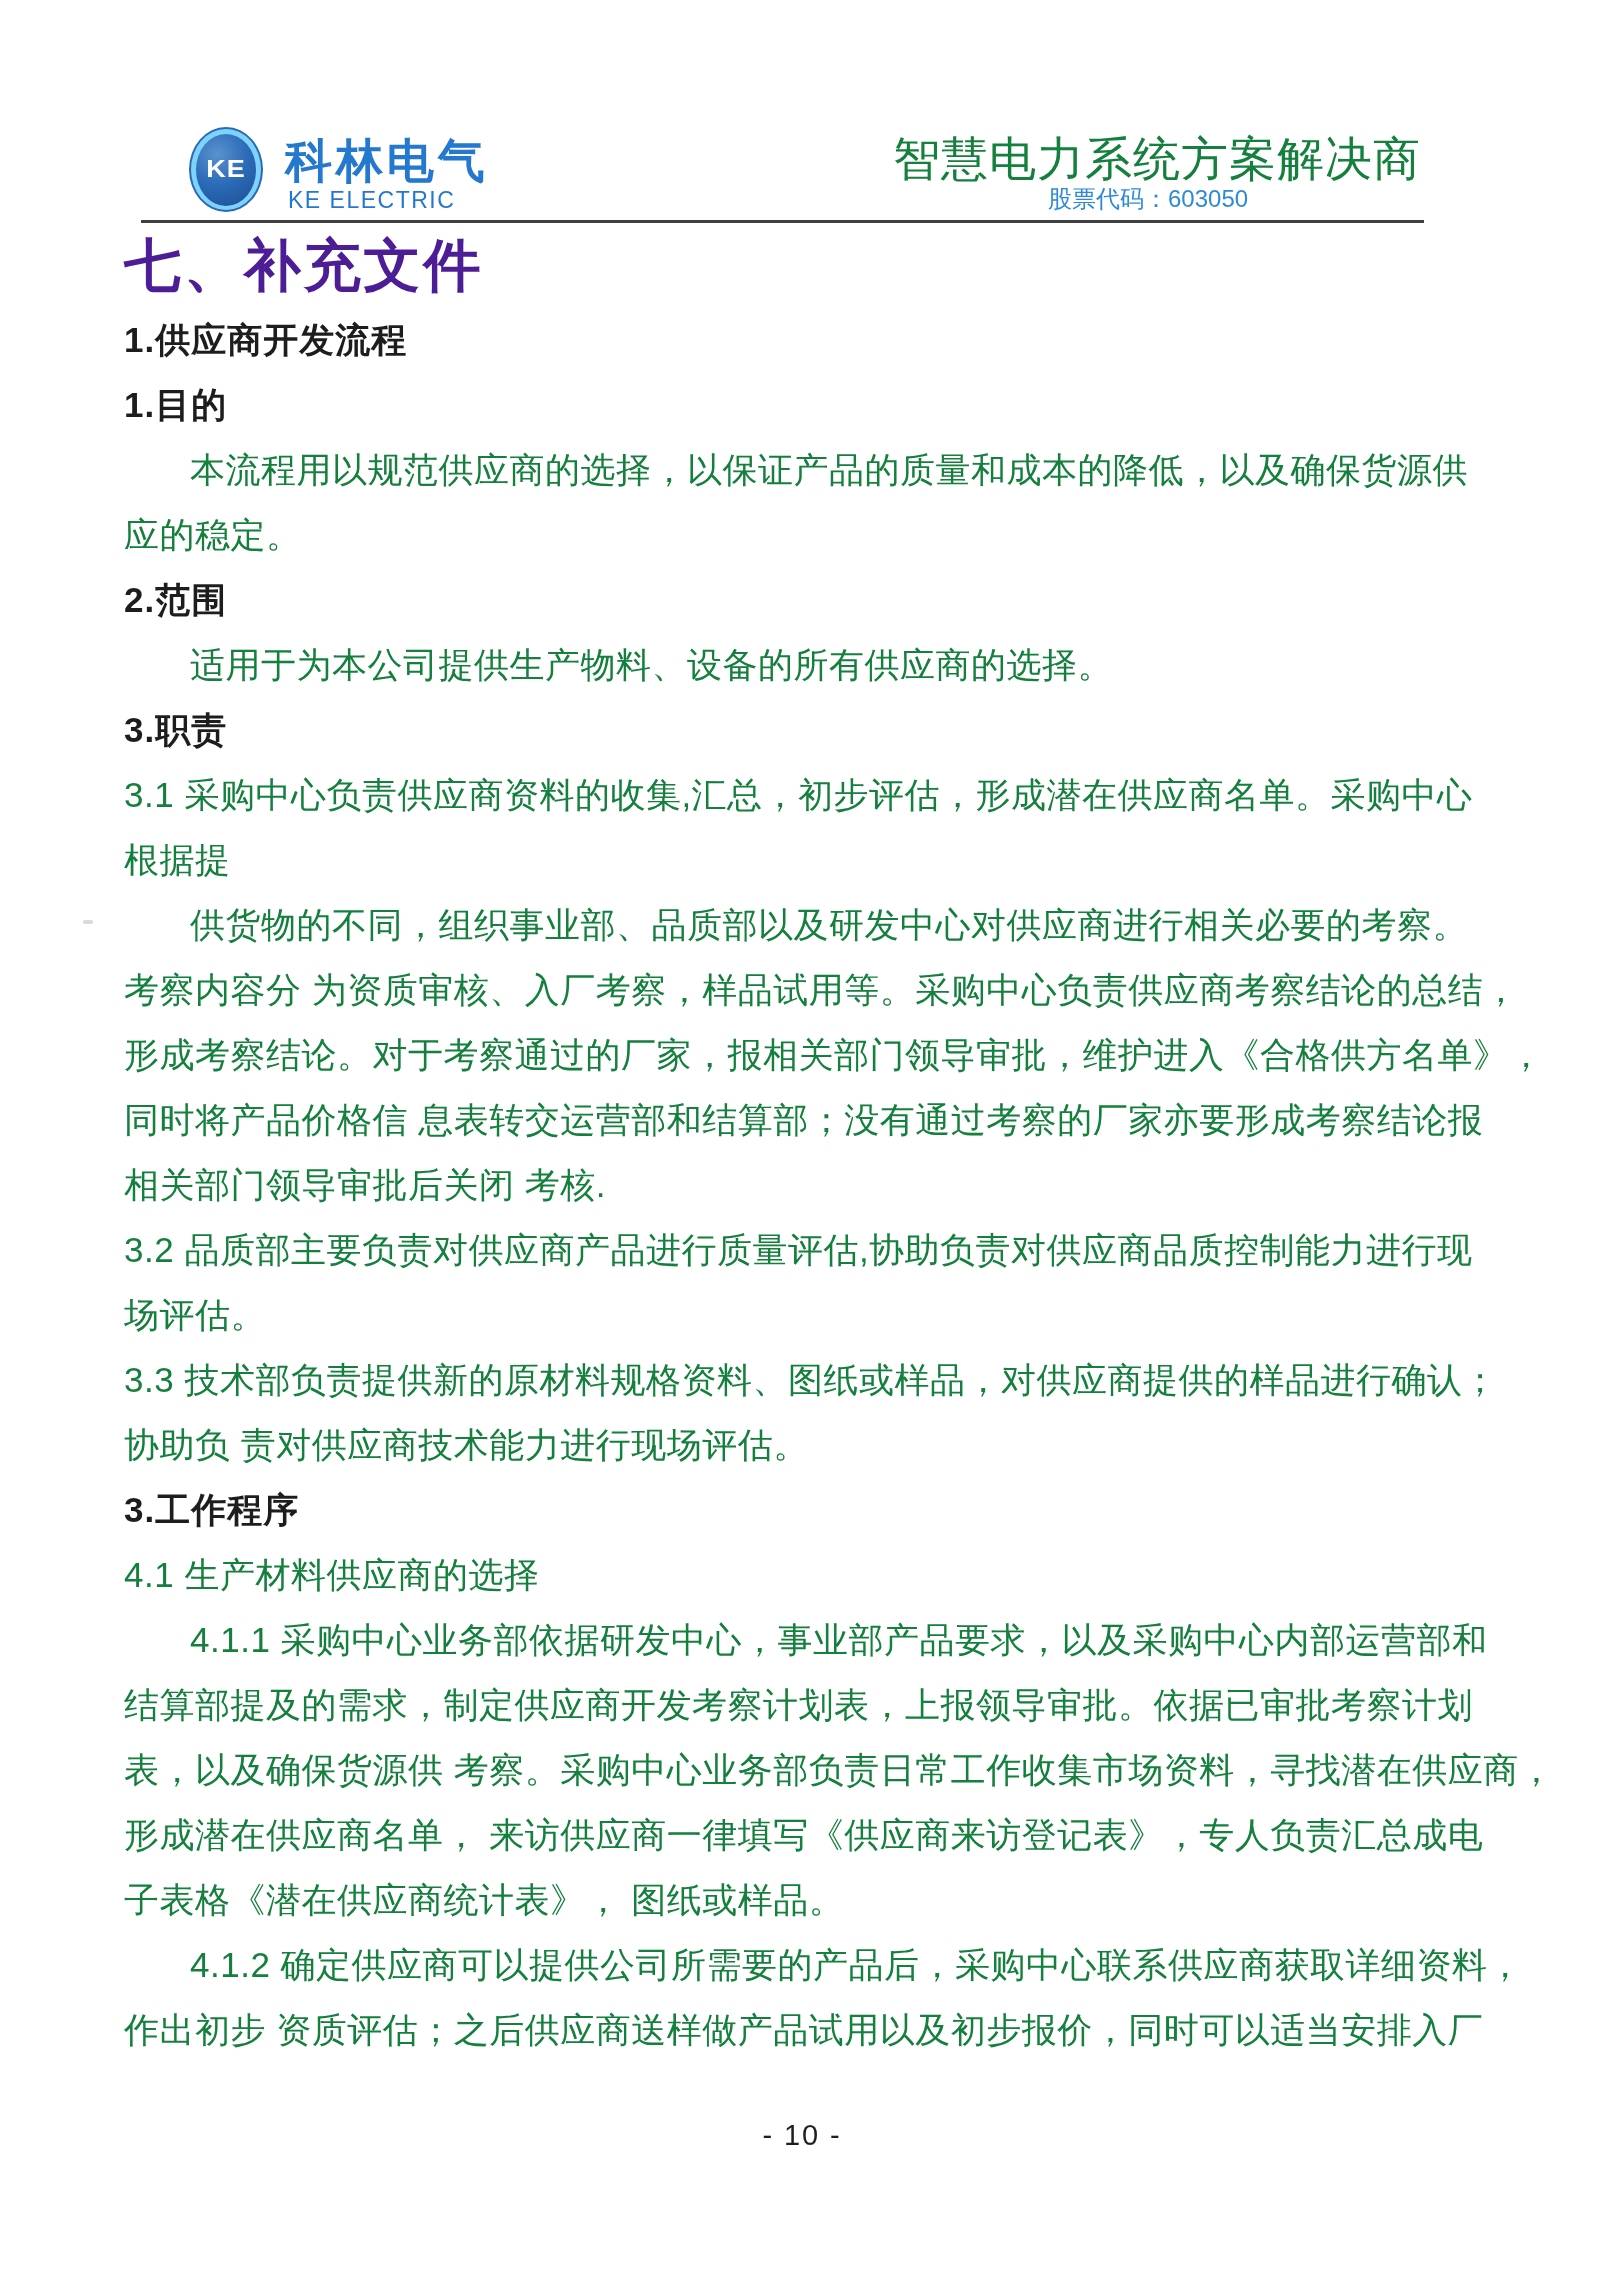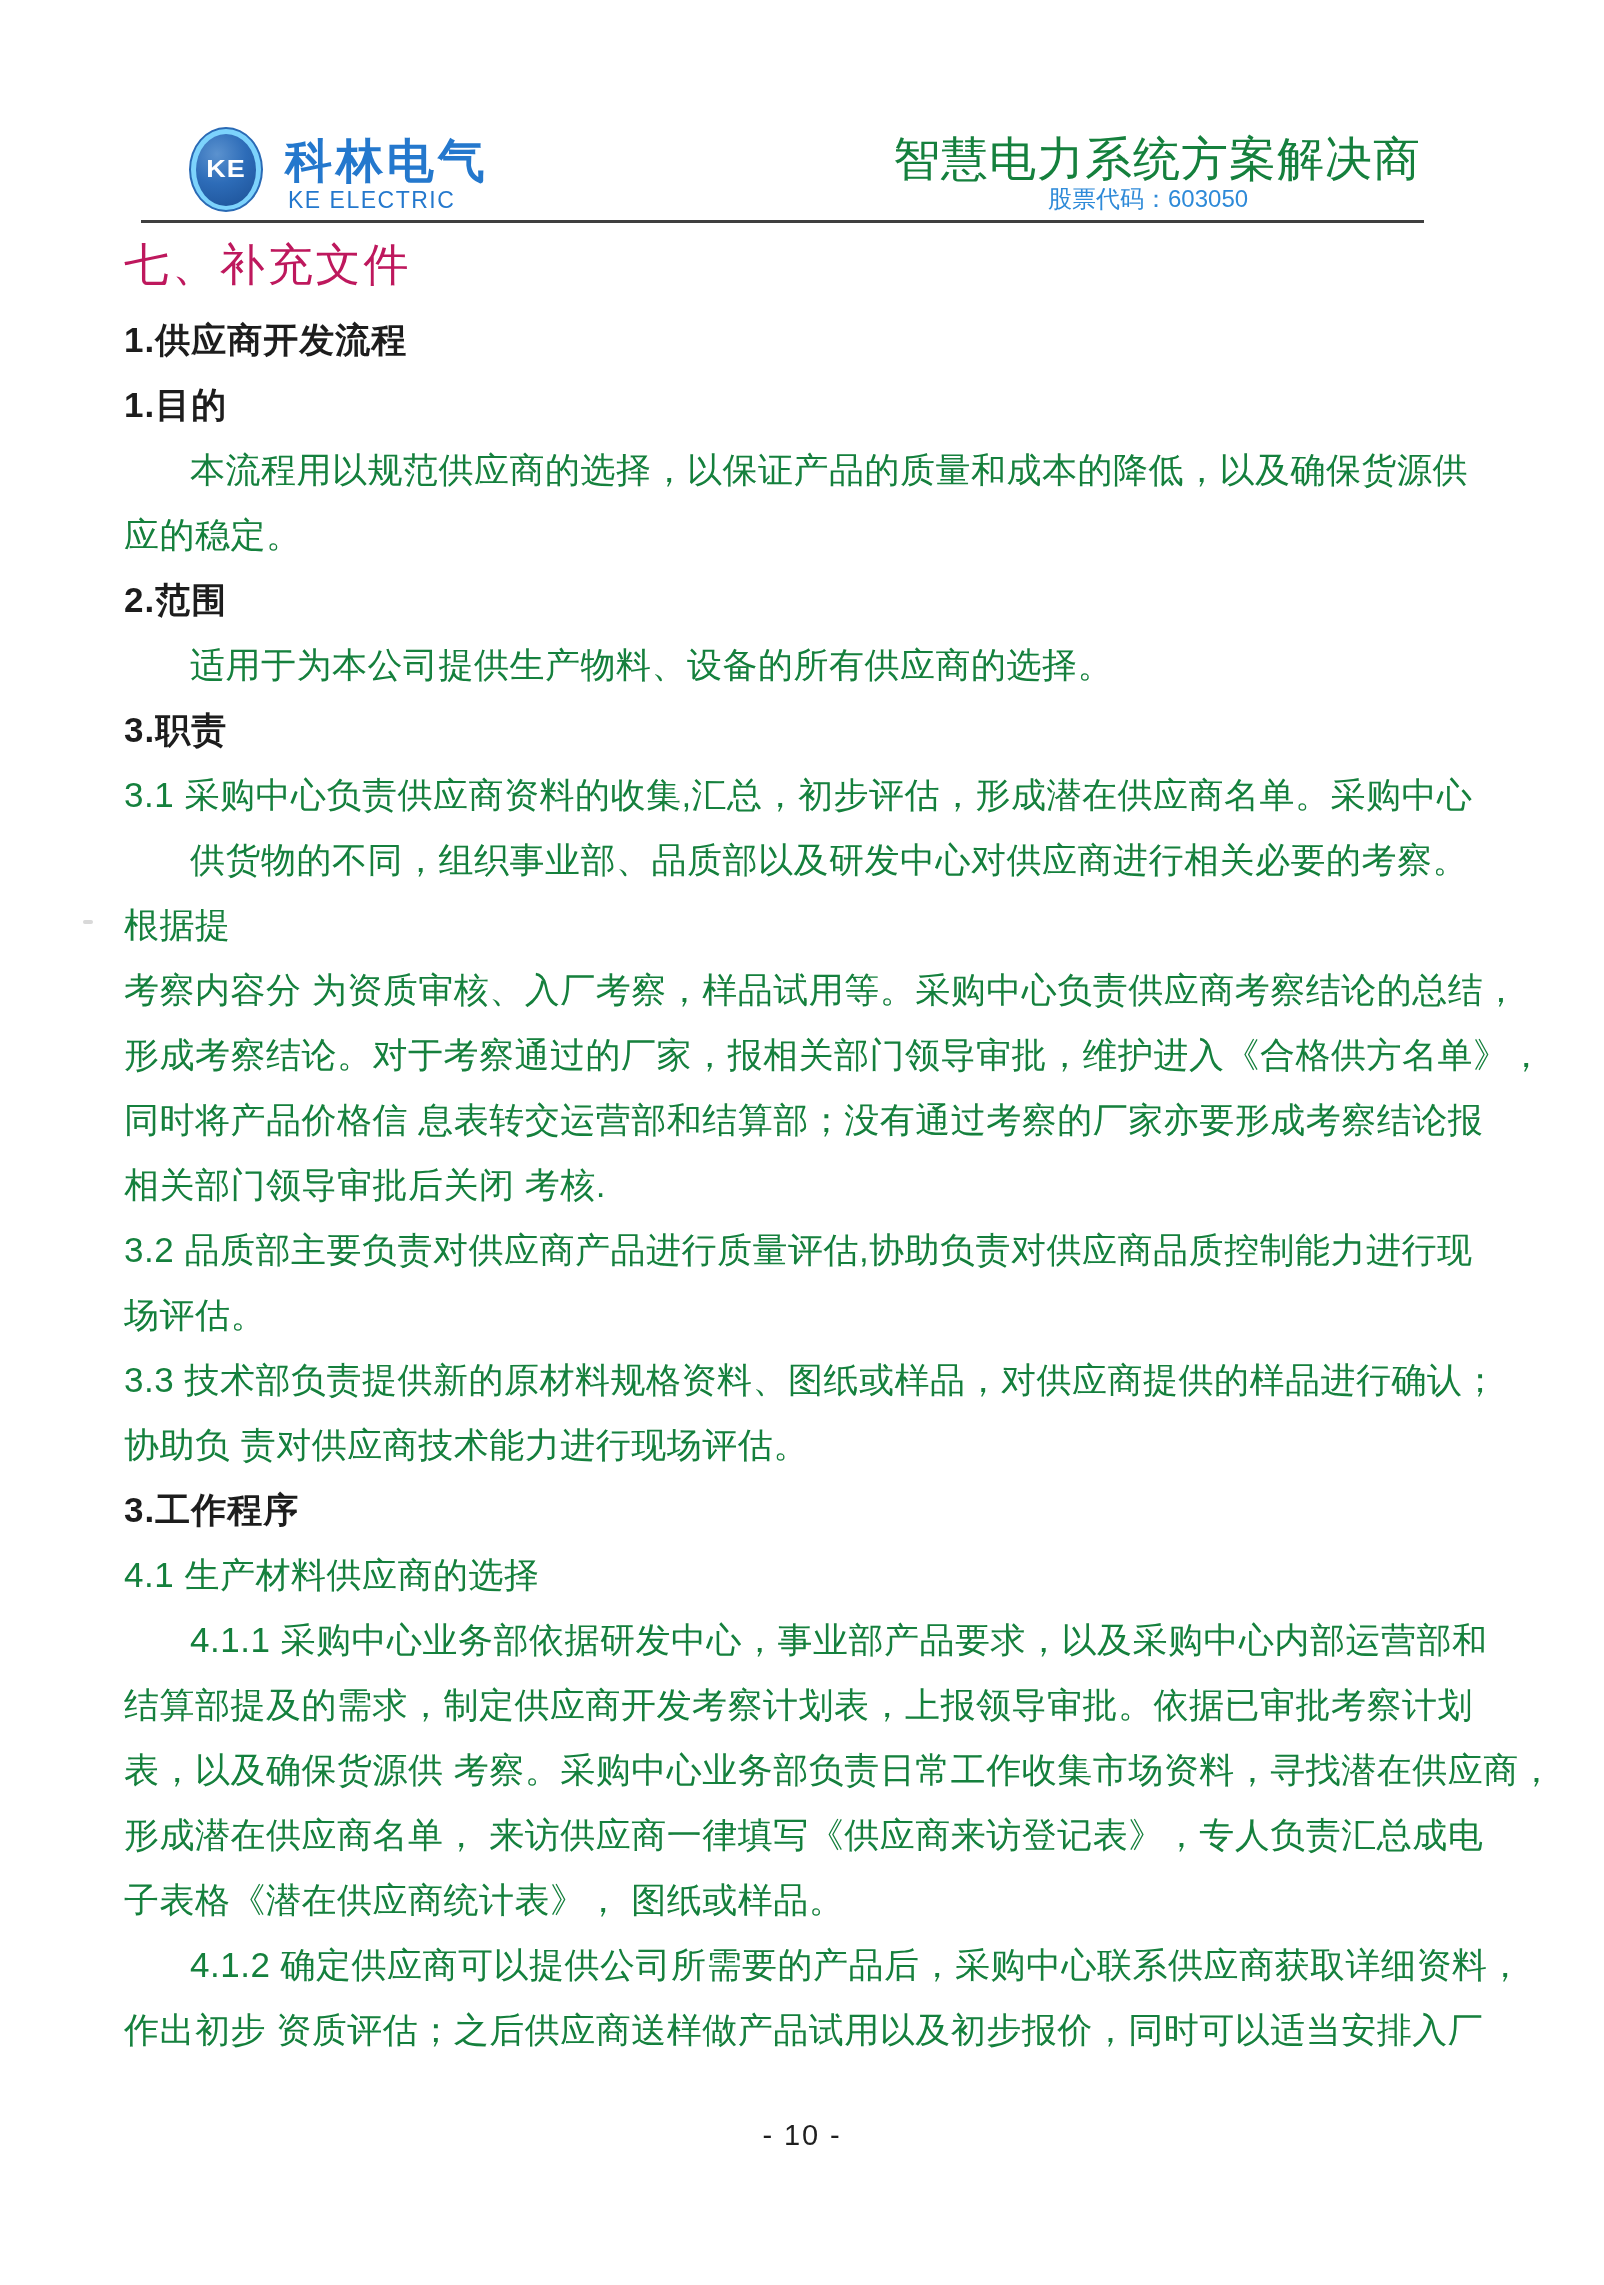--- a/index.html
+++ b/index.html
@@ -54,22 +54,22 @@
     position: absolute; left: 141px; top: 220px;
     width: 1283px; height: 2.9px; background: #3f3f3f;
   }
 
   
   .content {
     position: absolute; left: 124px; top: 231px; width: 1419px;
   }
   .title {
     height: 76px; line-height: 68px;
-    font-size: 45px; font-weight: normal; letter-spacing: 2.9px;
-    color: #be185d; white-space: nowrap;
+    font-size: 57px; font-weight: bold; letter-spacing: 2.9px;
+    color: #4c1d95; white-space: nowrap;
   }
   .line {
     height: 65px; line-height: 65px;
     font-size: 35px; letter-spacing: 0.5px;
     white-space: nowrap; color: #15803d;
   }
   .line.h2 { font-weight: bold; letter-spacing: 1px; color: #1d1d1d; }
   .line.indent { padding-left: 66px; }
 
   
@@ -106,22 +106,22 @@
     <div class="title">七、补充文件</div>
 
     <div class="line h2">1.供应商开发流程</div>
     <div class="line h2">1.目的</div>
     <div class="line indent">本流程用以规范供应商的选择，以保证产品的质量和成本的降低，以及确保货源供</div>
     <div class="line">应的稳定。</div>
     <div class="line h2">2.范围</div>
     <div class="line indent">适用于为本公司提供生产物料、设备的所有供应商的选择。</div>
     <div class="line h2">3.职责</div>
     <div class="line">3.1 采购中心负责供应商资料的收集,汇总，初步评估，形成潜在供应商名单。采购中心</div>
+    <div class="line">根据提</div>
     <div class="line indent">供货物的不同，组织事业部、品质部以及研发中心对供应商进行相关必要的考察。</div>
-    <div class="line">根据提</div>
     <div class="line">考察内容分 为资质审核、入厂考察，样品试用等。采购中心负责供应商考察结论的总结，</div>
     <div class="line">形成考察结论。对于考察通过的厂家，报相关部门领导审批，维护进入《合格供方名单》，</div>
     <div class="line">同时将产品价格信 息表转交运营部和结算部；没有通过考察的厂家亦要形成考察结论报</div>
     <div class="line">相关部门领导审批后关闭 考核.</div>
     <div class="line">3.2 品质部主要负责对供应商产品进行质量评估,协助负责对供应商品质控制能力进行现</div>
     <div class="line">场评估。</div>
     <div class="line">3.3 技术部负责提供新的原材料规格资料、图纸或样品，对供应商提供的样品进行确认；</div>
     <div class="line">协助负 责对供应商技术能力进行现场评估。</div>
     <div class="line h2">3.工作程序</div>
     <div class="line">4.1 生产材料供应商的选择</div>

